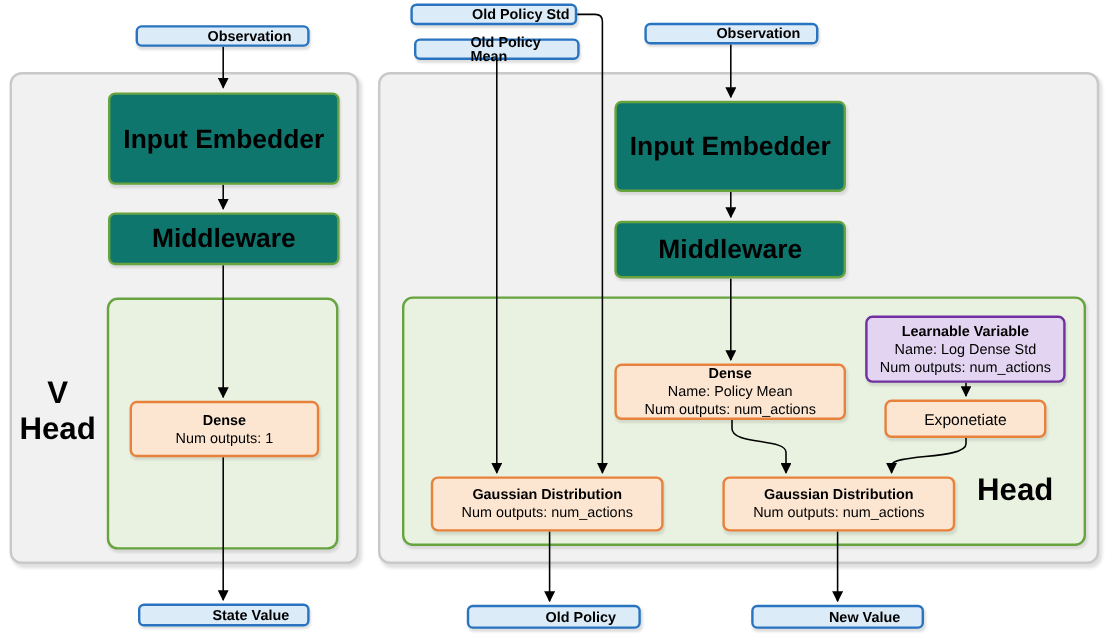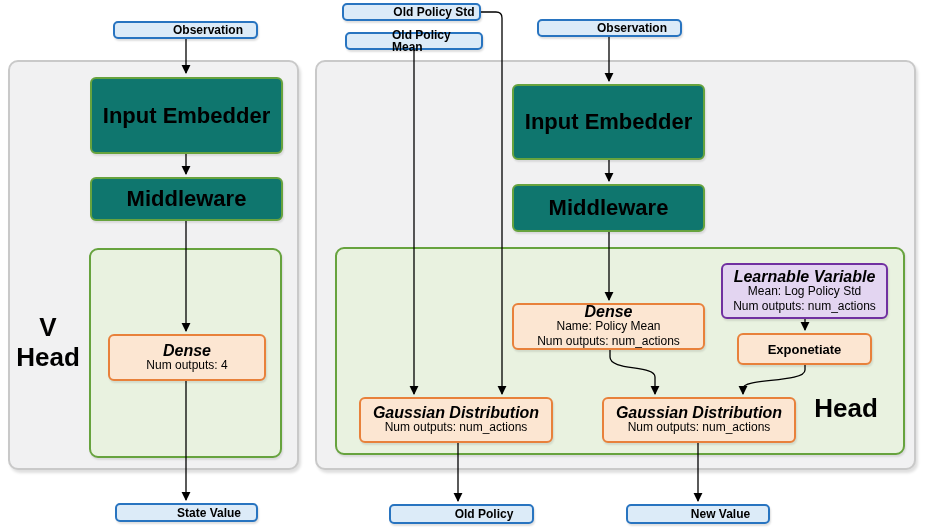--- a/index.html
+++ b/index.html
@@ -33,22 +33,22 @@
   }
   .obox { background:#fce6d2; border:2px solid #e8813b; }
   .pbox { background:#e3d5f1; border:2.5px solid #7030a0; }
   .pill {
     background:#dcebf8; border:2.5px solid #2874c0; border-radius:5px;
     display:flex; align-items:center; justify-content:center;
     font-weight:700; font-size:12px; line-height:1;
     box-shadow:1px 2px 2px rgba(0,0,0,0.13);
     padding-left:45px;
   }
-  .t  { font-weight:700; font-size:16px; line-height:15px; display:block;font-style:italic; }
-  .t13{ font-weight:700; font-size:13px; line-height:15px; display:block; }
+  .t  { font-weight:700; font-size:12px; line-height:15px; display:block; }
+  .t13{ font-weight:400; font-size:13px; line-height:15px; display:block; }
   .s  { font-weight:400; font-size:12px; line-height:15px; display:block; }
   .headlabel {
     position:absolute; z-index:6; font-weight:700; font-size:26px;
     line-height:30px; text-align:center;
   }
   .headlabel span { display:block; }
 </style>
 </head>
 <body>
 
@@ -85,21 +85,21 @@
   </svg>
 
   <div class="node pill" style="left:113px; top:21px; width:145px; height:18px">Observation</div>
 
   <div class="node gbox big" style="left:90px; top:77px; width:193px; height:77px">Input Embedder</div>
 
   <div class="node gbox big" style="left:90px; top:177px; width:193px; height:44px">Middleware</div>
 
   <div class="node obox" style="left:108px; top:334px; width:158px; height:47px">
     <span class="t">Dense</span>
-    <span class="s">Num outputs: 4</span>
+    <span class="s">Num outputs: 1</span>
   </div>
 
   <div class="headlabel" style="left:12px; top:312px; width:72px">
     <span>V</span>
     <span>Head</span>
   </div>
 
   <div class="node pill" style="left:115px; top:503px; width:143px; height:19px">State Value</div>
 
   <div class="node pill" style="left:342px; top:3px; width:139px; height:18px">Old Policy Std</div>
@@ -113,21 +113,21 @@
   <div class="node gbox big" style="left:512px; top:184px; width:193px; height:48px">Middleware</div>
 
   <div class="node obox" style="left:512px; top:303px; width:193px; height:47px">
     <span class="t">Dense</span>
     <span class="s">Name: Policy Mean</span>
     <span class="s">Num outputs: num_actions</span>
   </div>
 
   <div class="node pbox" style="left:721px; top:263px; width:167px; height:56px">
     <span class="t">Learnable Variable</span>
-    <span class="s">Mean: Log Policy Std</span>
+    <span class="s">Name: Log Dense Std</span>
     <span class="s">Num outputs: num_actions</span>
   </div>
 
   <div class="node obox" style="left:737px; top:333px; width:135px; height:32px">
     <span class="t13">Exponetiate</span>
   </div>
 
   <div class="node obox" style="left:359px; top:397px; width:194px; height:46px">
     <span class="t">Gaussian Distribution</span>
     <span class="s">Num outputs: num_actions</span>

